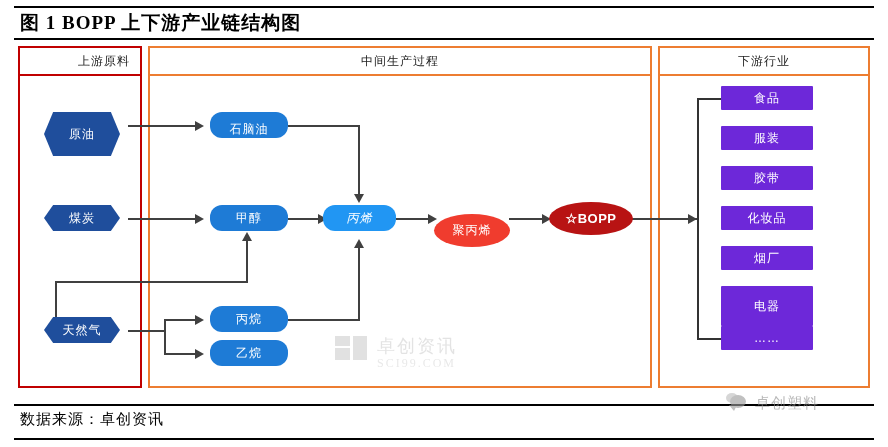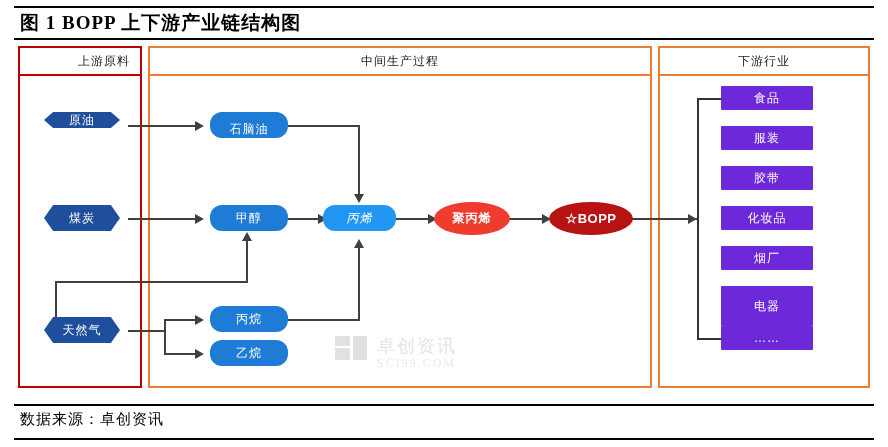--- a/index.html
+++ b/index.html
@@ -318,21 +318,21 @@
   <div class="ln lnh" style="left:509px; top:218px; width:40px;"></div>
   <div class="arrow arrow-r" style="left:542px; top:214px;"></div>
 
   <div class="ln lnh" style="left:632px; top:218px; width:66px;"></div>
   <div class="arrow arrow-r" style="left:688px; top:214px;"></div>
 
   <div class="ln lnv" style="left:697px; top:98px; height:242px; background:#333;"></div>
   <div class="ln lnh" style="left:697px; top:98px; width:24px; background:#333;"></div>
   <div class="ln lnh" style="left:697px; top:338px; width:24px; background:#333;"></div>
 
-  <div class="node hexnode" style="left:44px; top:112px; width:76px; height:16px;">
+  <div class="node hexnode" style="left:44px; top:112px; width:76px; height:44px;">
     <span>原油</span>
   </div>
   <div class="node hexnode" style="left:44px; top:205px; width:76px; height:26px;">
     <span>煤炭</span>
   </div>
   <div class="node hexnode" style="left:44px; top:317px; width:76px; height:26px;">
     <span>天然气</span>
   </div>
 
   <div class="node pillnode" style="left:210px; top:112px; width:78px; height:26px;align-items:flex-end;">
@@ -343,21 +343,21 @@
   </div>
   <div class="node pillnode light" style="left:323px; top:205px; width:73px; height:26px;font-style:italic;">
     <span>丙烯</span>
   </div>
   <div class="node pillnode" style="left:210px; top:306px; width:78px; height:26px;">
     <span>丙烷</span>
   </div>
   <div class="node pillnode" style="left:210px; top:340px; width:78px; height:26px;">
     <span>乙烷</span>
   </div>
-  <div class="node ovalnode oval-pp" style="left:434px; top:202px; width:76px; height:33px;font-weight:bold;">
+  <div class="node ovalnode oval-pp" style="left:434px; top:214px; width:76px; height:33px;">
     <span>聚丙烯</span>
   </div>
   <div class="node ovalnode oval-bopp" style="left:549px; top:202px; width:84px; height:33px;">
     <span>☆BOPP</span>
   </div>
 
   <div class="node cyanbox" style="left:721px; top:86px; width:92px; height:24px;">
     <span>食品</span>
   </div>
   <div class="node cyanbox" style="left:721px; top:126px; width:92px; height:24px;">
@@ -376,14 +376,22 @@
     <span>电器</span>
   </div>
   <div class="node cyanbox" style="left:721px; top:326px; width:92px; height:24px;">
     <span>……</span>
   </div>
 
   <div class="footer-rule-top"></div>
   <div class="footer-src">数据来源：卓创资讯</div>
   <div class="footer-rule-bottom"></div>
 
+  <div class="wechat-badge">
+    <div class="wechat-icon">
+      <div class="wc-small"></div>
+      <div class="wc-big"></div>
+      <div class="wc-tail"></div>
+    </div>
+    <div class="wechat-label">卓创塑料</div>
+  </div>
 
 </div>
 
 </body></html>

